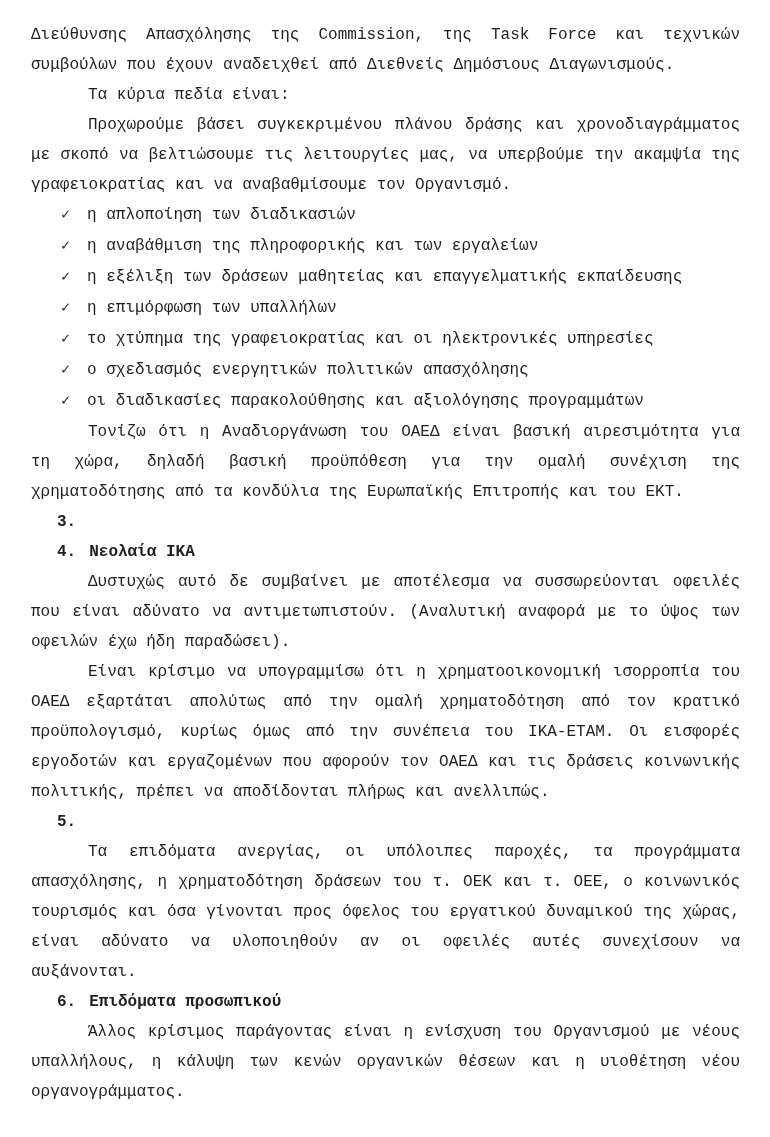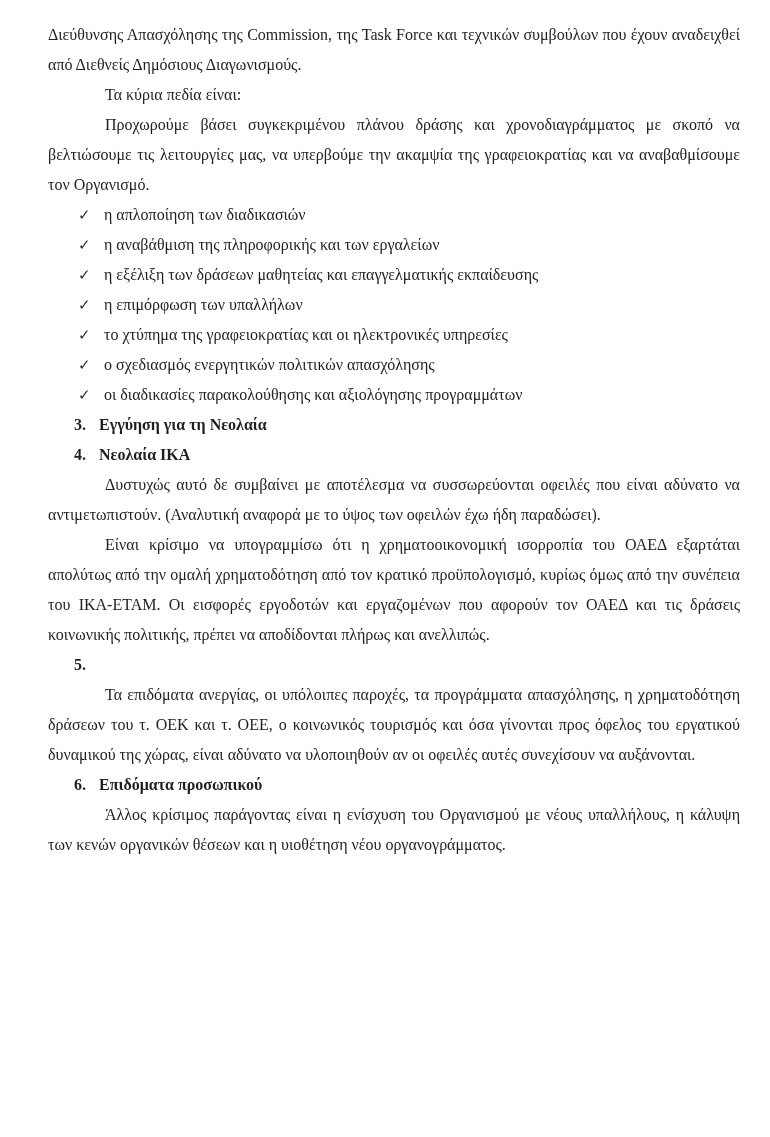--- a/index.html
+++ b/index.html
@@ -5,22 +5,22 @@
   * { margin: 0; padding: 0; box-sizing: border-box; }
   html, body { background: #ffffff; }
   body {
     width: 770px;
     height: 1137px;
     overflow: hidden;
   }
   .page {
     width: 770px;
     height: 1097px;
-    padding: 20px 30px 0 48px;
-    font-family: Liberation Serif, serif;
+    padding: 20px 30px 0 31px;
+    font-family: Liberation Mono, monospace;
     font-size: 16px;
     line-height: 30px;
     color: #1f1f1f;
     background: #ffffff;
   }
   .para {
     text-align: justify;
     text-indent: 57px;
   }
   .para.no-indent { text-indent: 0; }
@@ -81,24 +81,24 @@
     <li class="check-item">
       <span class="check">✓</span>
       <span class="check-text">ο σχεδιασμός ενεργητικών πολιτικών απασχόλησης</span>
     </li>
     <li class="check-item">
       <span class="check">✓</span>
       <span class="check-text">οι διαδικασίες παρακολούθησης και αξιολόγησης προγραμμάτων</span>
     </li>
   </ul>
 
+  <p class="para">Τονίζω ότι η Αναδιοργάνωση του ΟΑΕΔ είναι βασική αιρεσιμότητα για τη χώρα, δηλαδή βασική προϋπόθεση για την ομαλή συνέχιση της χρηματοδότησης από τα κονδύλια της Ευρωπαϊκής Επιτροπής και του ΕΚΤ.</p>
 
   <h3 class="heading">
     <span>3.</span>
-    <span>Εγγύηση για τη Νεολαία</span>
   </h3>
 
   <h3 class="heading">
     <span>4.</span>
     <span>Νεολαία ΙΚΑ</span>
   </h3>
   <p class="para">Δυστυχώς αυτό δε συμβαίνει με αποτέλεσμα να συσσωρεύονται οφειλές που είναι αδύνατο να αντιμετωπιστούν. (Αναλυτική αναφορά με το ύψος των οφειλών έχω ήδη παραδώσει).</p>
   <p class="para">Είναι κρίσιμο να υπογραμμίσω ότι η χρηματοοικονομική ισορροπία του ΟΑΕΔ εξαρτάται απολύτως από την ομαλή χρηματοδότηση από τον κρατικό προϋπολογισμό, κυρίως όμως από την συνέπεια του ΙΚΑ-ΕΤΑΜ. Οι εισφορές εργοδοτών και εργαζομένων που αφορούν τον ΟΑΕΔ και τις δράσεις κοινωνικής πολιτικής, πρέπει να αποδίδονται πλήρως και ανελλιπώς.</p>
 
   <h3 class="heading">

